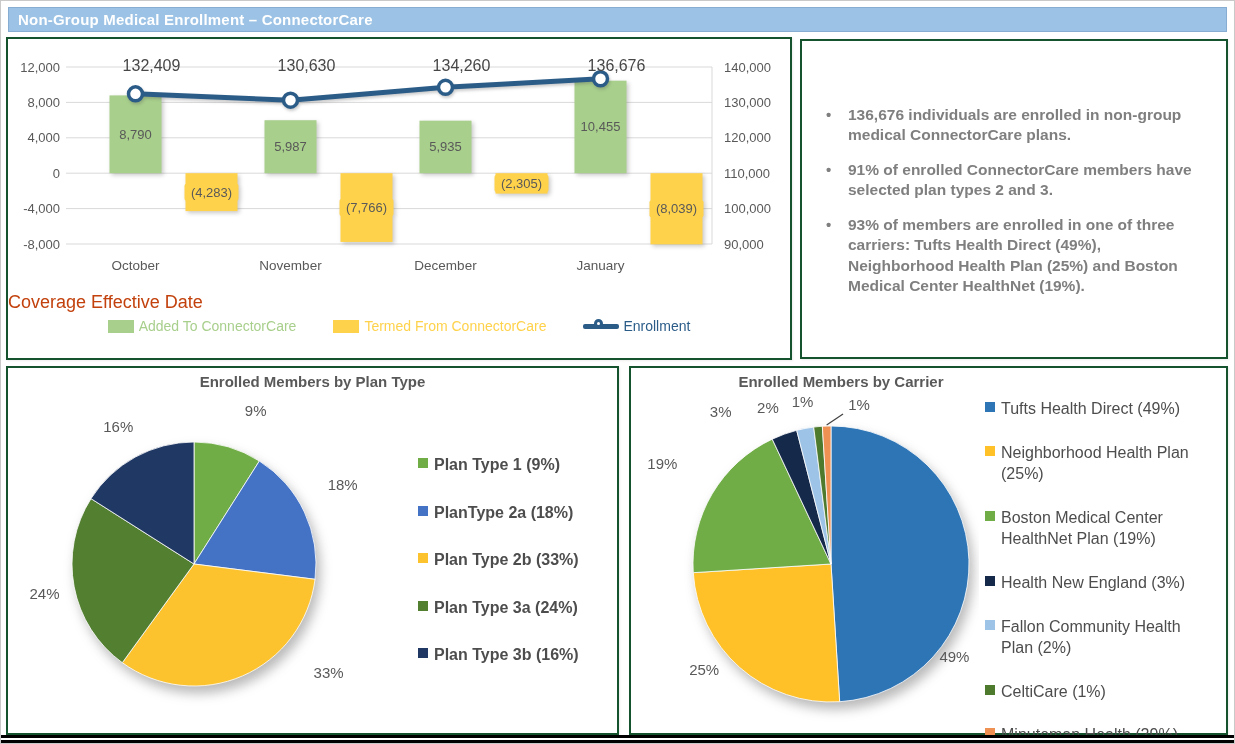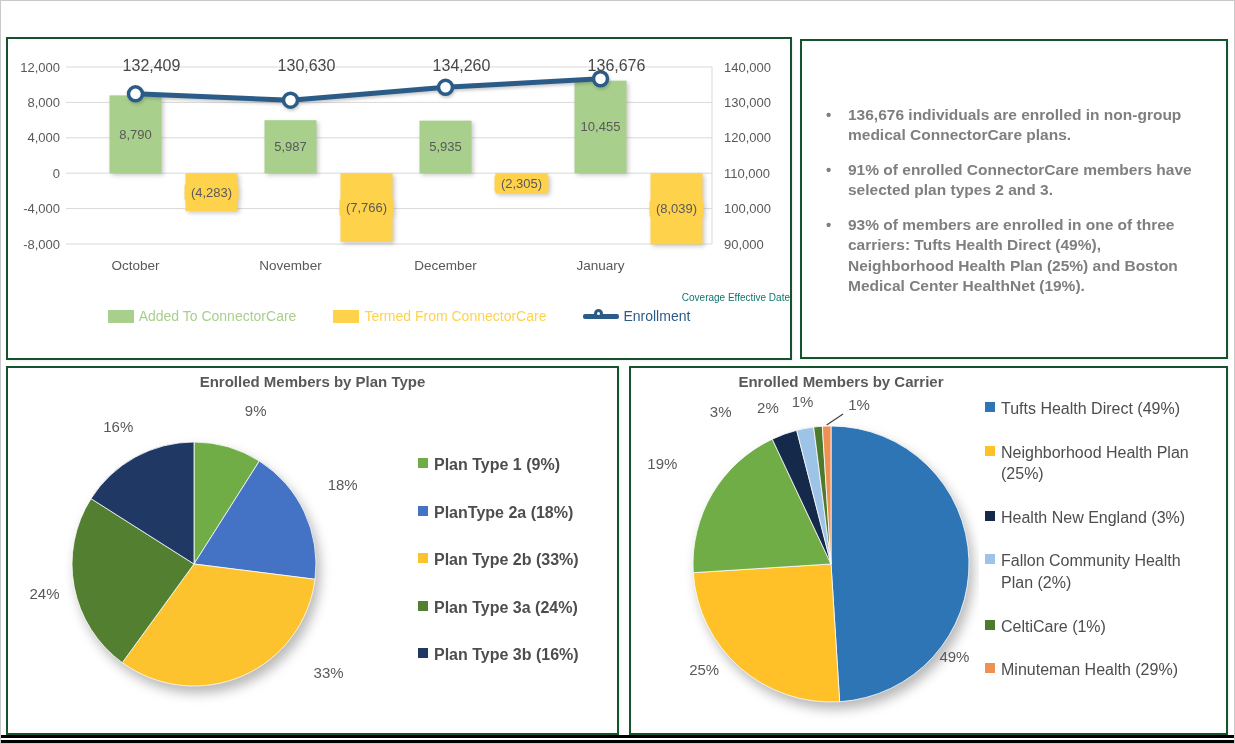--- a/index.html
+++ b/index.html
@@ -15,21 +15,21 @@
            box-shadow:1px 1px 2px rgba(0,0,0,.07); }
   #panel-combo   { left:5px;   top:36px;  width:786px; height:323px; }
   #panel-text    { left:799px; top:38px;  width:428px; height:320px; }
   #panel-pie1    { left:5px;   top:365px; width:613px; height:369px; }
   #panel-pie2    { left:628px; top:365px; width:599px; height:369px; }
   .footer-rule { position:absolute; left:0; top:734px; width:1235px; height:10px;
                  background:linear-gradient(#000 0 3px,#fff 3px 5px,#000 5px 8px,#fff 8px 10px); }
 
   
   #combo-svg { display:block; margin:1px auto 0 0; }
-  .axis-title { text-align:right; font-size:10px; color:#0f766e; margin-top:12px; }
+  .axis-title { text-align:left; font-size:18px; color:#c2410c; margin-top:12px; }
   .clegend { display:flex; justify-content:center; align-items:center; gap:37px; margin-top:5px; }
   .clegend-item { display:flex; align-items:center; font-size:14px; color:#4D4D4D; }
   .clegend-item .sw { width:26px; height:13px; margin-right:5px; }
   .clegend-item .lg { position:relative; width:36px; height:15px; margin-right:4px; display:none; }
   .clegend-item.v-line .lg { display:inline-block; }
   .lg .lb { position:absolute; left:0; top:5px; width:36px; height:5px;
             background:currentColor; border-radius:2px; }
   .lg .ld { position:absolute; left:11px; top:0; width:9px; height:9px;
             background:#fff; border:3px solid currentColor; border-radius:50%; }
   .bars-shadow { filter:drop-shadow(2px 2.5px 2px rgba(100,100,100,.35)); }
@@ -54,20 +54,23 @@
   #pie1-svg { margin-left:6px; }
   #pie2-svg { margin-left:8px; }
 
   svg text { font-family:"Liberation Sans", sans-serif; }
 </style>
 </head>
 <body>
 
 <div class="page">
 
+  <div class="titlebar">
+    <span>Non-Group Medical Enrollment – ConnectorCare</span>
+  </div>
 
   <div class="panel" id="panel-combo">
     <svg id="combo-svg" width="784" height="240" viewBox="0 0 784 240">
         <g>
           <line x1="58" x2="704" y1="27" y2="27" stroke="#D9D9D9" stroke-width="1"></line>
           <text x="52" y="31.5" font-size="13" fill="#595959" text-anchor="end">12,000</text>
           <text x="716" y="31.5" font-size="13" fill="#595959" text-anchor="start">140,000</text>
           <line x1="58" x2="704" y1="62.4" y2="62.4" stroke="#D9D9D9" stroke-width="1"></line>
           <text x="52" y="66.9" font-size="13" fill="#595959" text-anchor="end">8,000</text>
           <text x="716" y="66.9" font-size="13" fill="#595959" text-anchor="start">130,000</text>
@@ -238,20 +241,24 @@
       <div class="plegend" id="plegend-carrier">
           <div class="plegend-item">
           <span class="sq" style="background: rgb(46, 117, 182);"></span>
           <span>Tufts Health Direct (49%)</span>
         </div>
           <div class="plegend-item">
           <span class="sq" style="background: rgb(255, 192, 40);"></span>
           <span>Neighborhood Health Plan (25%)</span>
         </div>
           <div class="plegend-item">
+          <span class="sq" style="background: rgb(112, 173, 71);"></span>
+          <span>Boston Medical Center HealthNet Plan (19%)</span>
+        </div>
+          <div class="plegend-item">
           <span class="sq" style="background: rgb(21, 41, 75);"></span>
           <span>Health New England (3%)</span>
         </div>
           <div class="plegend-item">
           <span class="sq" style="background: rgb(157, 195, 230);"></span>
           <span>Fallon Community Health Plan (2%)</span>
         </div>
           <div class="plegend-item">
           <span class="sq" style="background: rgb(78, 122, 46);"></span>
           <span>CeltiCare (1%)</span>

